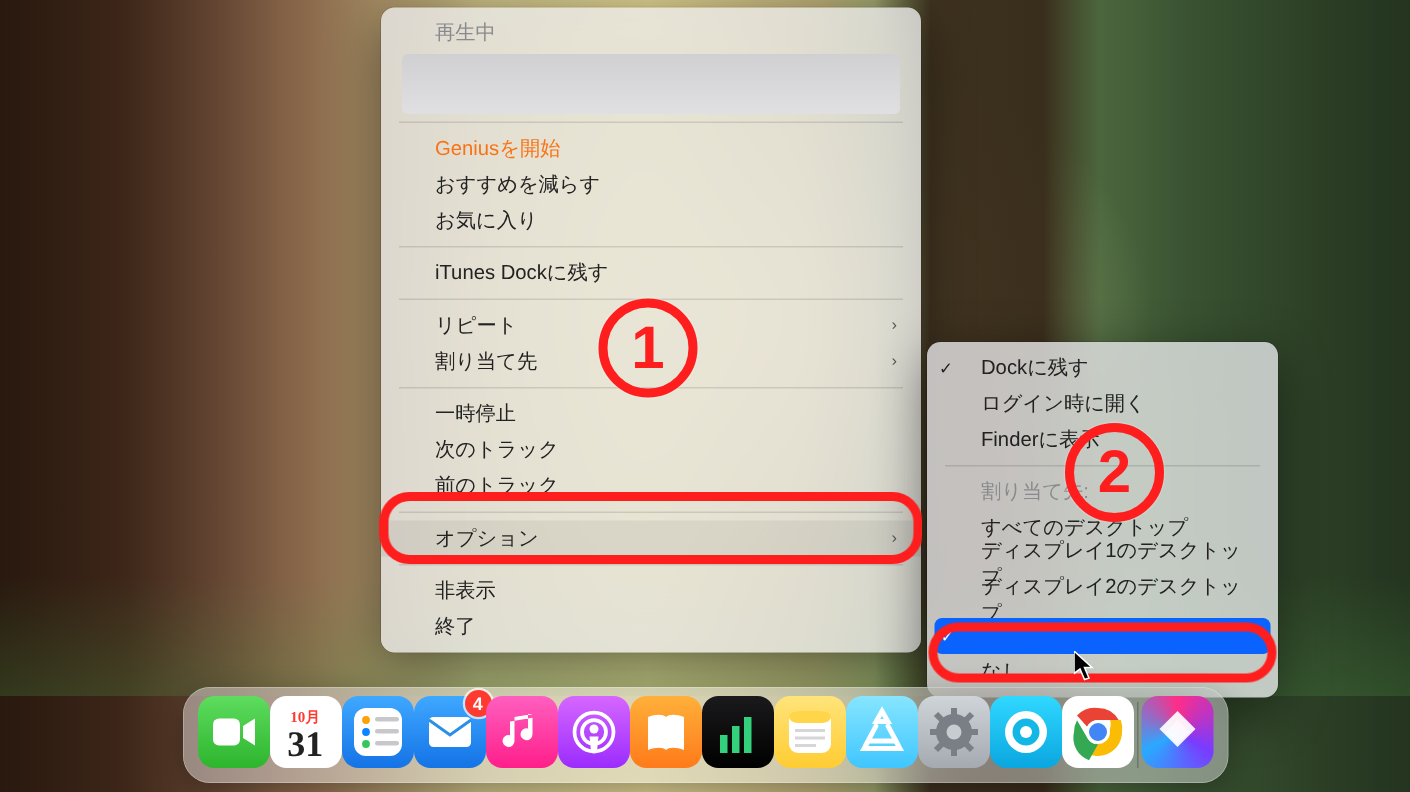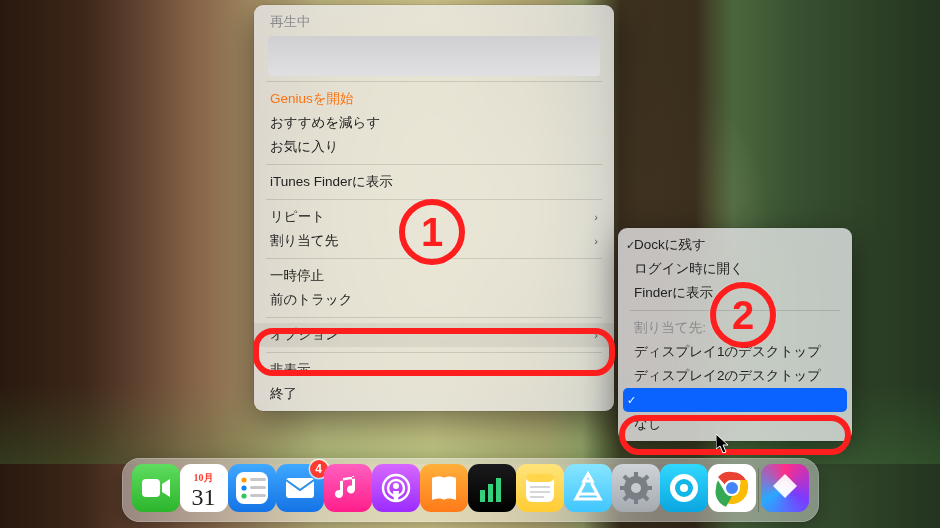--- a/index.html
+++ b/index.html
@@ -7,21 +7,21 @@
 .wallpaper{position:absolute;inset:0;background:
   radial-gradient(ellipse 420px 300px at 55% 40%,rgba(255,240,180,.45),transparent 60%),
   linear-gradient(90deg,#3c2416 0%,#4b2f1e 9%,#6a4935 15%,#8b6a4c 22%,#c3b982 34%,#d8cc8e 46%,#b7a974 58%,#7f9763 66%,#547043 74%,#3d5734 84%,#2f4529 100%)}
 .wallpaper::before{content:"";position:absolute;inset:0;background:
   linear-gradient(90deg,transparent 62%,rgba(54,38,23,.9) 66%,rgba(54,38,23,.9) 74%,transparent 78%),
   linear-gradient(90deg,rgba(0,0,0,.32) 0%,transparent 20%,transparent 80%,rgba(0,0,0,.25) 100%)}
 .wallpaper::after{content:"";position:absolute;left:0;right:0;bottom:64px;height:80px;background:linear-gradient(to top,rgba(80,150,70,.25),transparent)}
 .menu{position:absolute;backdrop-filter:blur(28px) saturate(140%);-webkit-backdrop-filter:blur(28px) saturate(140%);background:rgba(235,235,238,.78);border-radius:9px;box-shadow:0 10px 35px rgba(0,0,0,.45),0 0 0 .5px rgba(0,0,0,.15);padding:5px 0;font-size:13.5px;color:#222}
 .menu.primary{left:254px;top:5px;width:360px}
 .menu.sub{left:618px;top:228px;width:234px}
-.mi{display:flex;align-items:center;height:24px;padding:0 16px 0 16px;position:relative;cursor:default}
+.mi{display:flex;align-items:center;height:24px;padding:0 16px 0 36px;position:relative;cursor:default}
 .mi.disabled{color:#f97316}
 .mi.header{color:#8a8a8e;font-weight:500}
 .mi .chev{margin-left:auto;font-size:11px;color:#555;font-family:sans-serif}
 .mi .check{position:absolute;left:8px;font-size:11px}
 .mi.hl{background:#0a63ff;color:#fff;border-radius:5px;margin:0 5px;padding:0 11px 0 19px}
 .mi.hl .check{left:4px}
 .mi.hover-dark{background:rgba(0,0,0,.06)}
 .sep{height:1px;background:rgba(0,0,0,.12);margin:5px 12px}
 .album-ph{height:40px;margin:2px 14px 4px;border-radius:4px;background:linear-gradient(#d0d0d2,#e0e0e2)}
 .dock-wrap{position:absolute;left:0;right:0;bottom:6px;display:flex;justify-content:center}
@@ -43,67 +43,69 @@
 .g-orange{background:linear-gradient(#ffb03a,#ff7a1a)}
 .g-stocks{background:linear-gradient(#1a1a1c,#000)}
 .g-yellow{background:linear-gradient(#ffe47a,#ffcc33)}
 .g-cyan{background:linear-gradient(#30d8ff,#0aa6e0)}
 .g-sky{background:linear-gradient(#87e5ff,#3fc6ff)}
 .g-steel{background:linear-gradient(#cfd4d9,#a5aab0)}
 .g-white{background:#fff}
 .g-sc{background:conic-gradient(#ff2d88,#7a3bff,#2aa9ff,#ff2d88)}
 .cal{background:#fff;flex-direction:column;font-family:-apple-system}
 .cal .m{font-size:10px;color:#ff3b30;font-weight:600;margin-top:4px}
-.cal .d{font-size:24px;font-weight:400;color:#222;line-height:1}
+.cal .d{font-size:24px;font-weight:700;color:#222;line-height:1}
 </style>
 </head>
 <body>
 
 <div class="wallpaper"></div>
 
 <div class="menu primary">
   <div class="mi header">再生中</div>
   <div class="album-ph"></div>
   <div class="sep"></div>
   <div class="mi disabled">Geniusを開始</div>
   <div class="mi">おすすめを減らす</div>
   <div class="mi">お気に入り</div>
   <div class="sep"></div>
-  <div class="mi">iTunes Finderに表示</div>
+  <div class="mi">iTunes Dockに残す</div>
   <div class="sep"></div>
   <div class="mi">
       <span>リピート</span>
       <span class="chev">›</span>
     </div>
   <div class="mi">
       <span>割り当て先</span>
       <span class="chev">›</span>
     </div>
   <div class="sep"></div>
   <div class="mi">一時停止</div>
+  <div class="mi">次のトラック</div>
   <div class="mi">前のトラック</div>
   <div class="sep"></div>
   <div class="mi hover-dark">
       <span>オプション</span>
       <span class="chev">›</span>
     </div>
   <div class="sep"></div>
   <div class="mi">非表示</div>
   <div class="mi">終了</div>
 </div>
 
 <div class="menu sub">
   <div class="mi">
       <span class="check">✓</span>
       <span>Dockに残す</span>
     </div>
   <div class="mi">ログイン時に開く</div>
   <div class="mi">Finderに表示</div>
   <div class="sep"></div>
   <div class="mi header">割り当て先:</div>
+  <div class="mi">すべてのデスクトップ</div>
   <div class="mi">ディスプレイ1のデスクトップ</div>
   <div class="mi">ディスプレイ2のデスクトップ</div>
   <div class="mi hl">
       <span class="check">✓</span>
     </div>
   <div class="mi">なし</div>
 </div>
 
 <div class="dock-wrap">
   <div class="dock">

